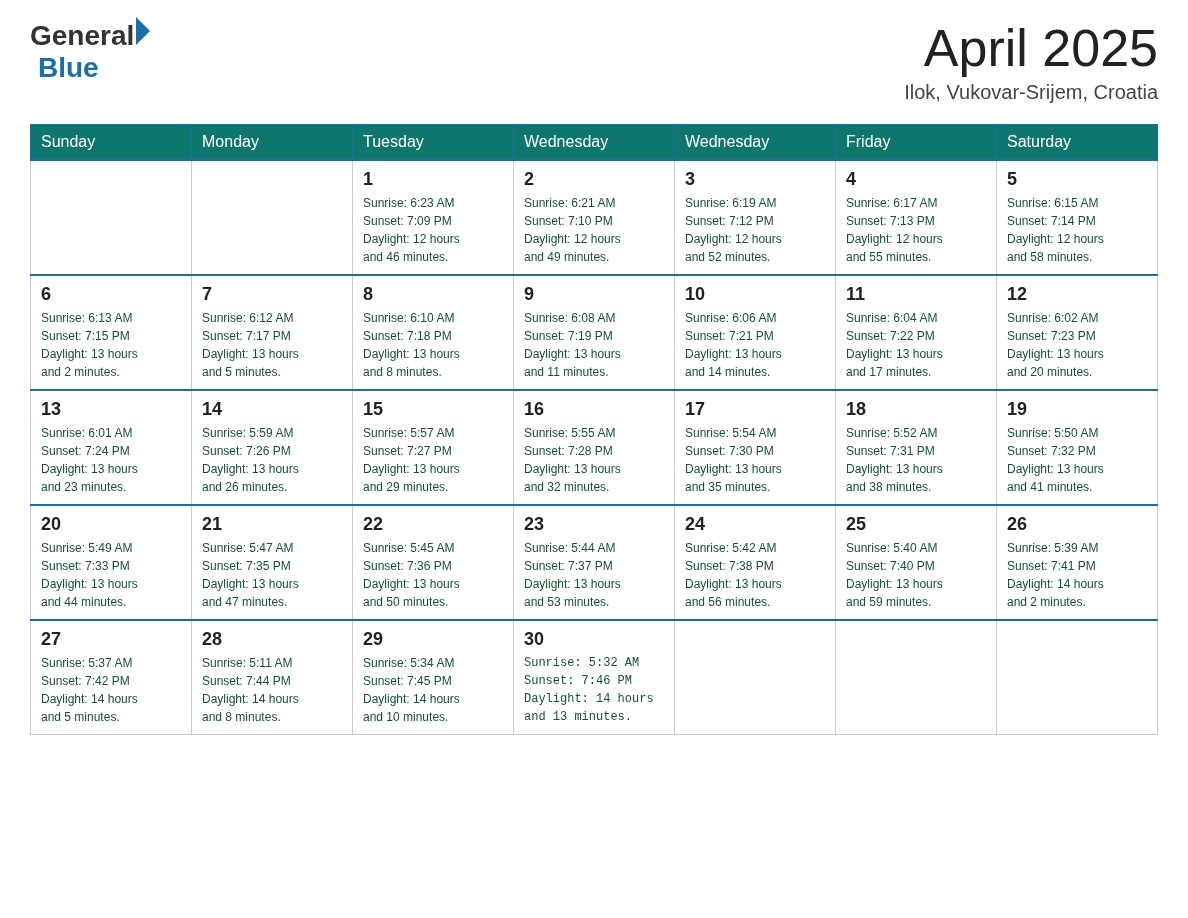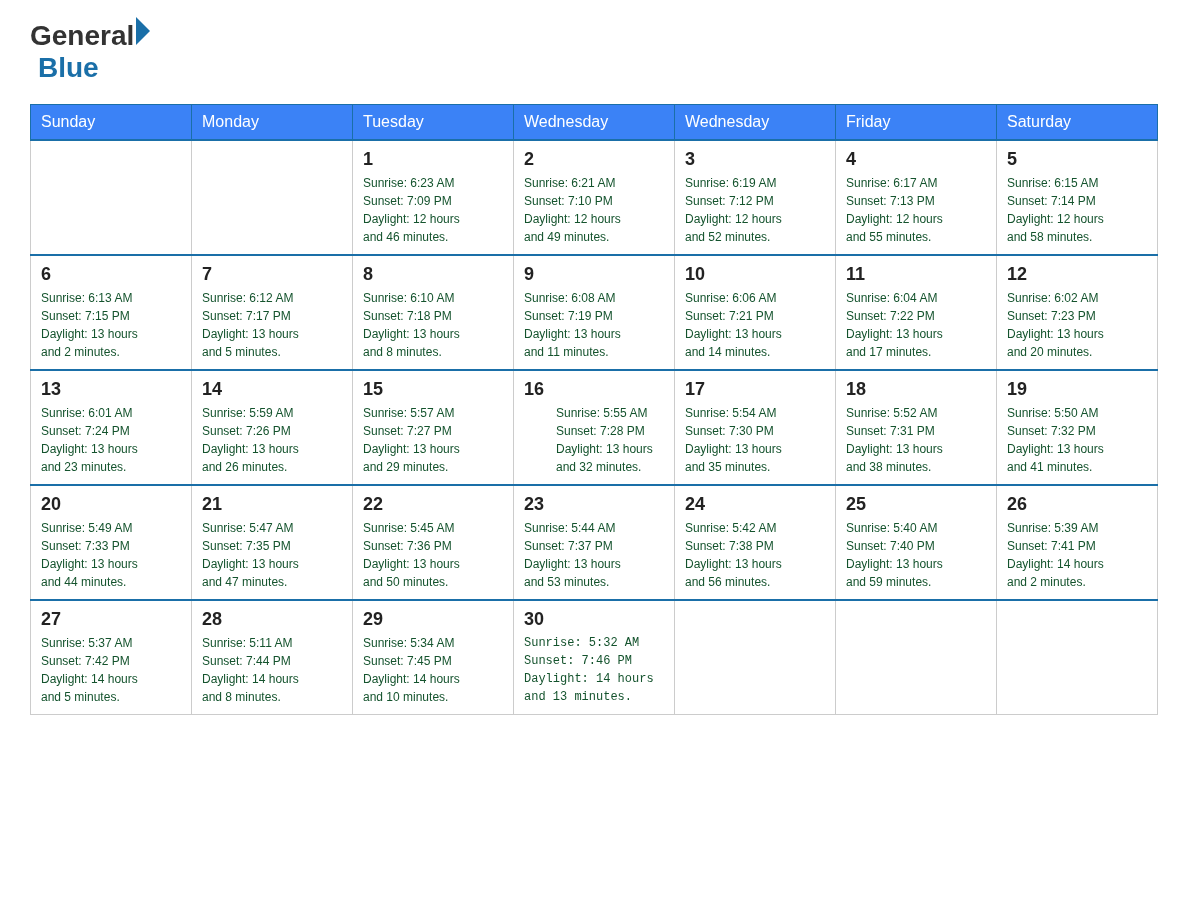--- a/index.html
+++ b/index.html
@@ -58,21 +58,21 @@
       font-size: 20px;
       color: #444;
       margin-top: 4px;
     }
     .calendar {
       width: 100%;
       border-collapse: collapse;
       border: 1px solid #1a6fa8;
     }
     .calendar th {
-      background-color: #3b82f6;
+      background-color: #0f766e;
       color: #fff;
       padding: 8px 10px;
       font-size: 16px;
       font-weight: normal;
       text-align: left;
       border: 1px solid #1a6fa8;
     }
     .calendar td {
       vertical-align: top;
       padding: 8px 10px;
@@ -102,20 +102,24 @@
 </head>
 <body>
 
 <div class="header">
   <div class="logo-wrapper">
     <div class="logo-line1">
       <span class="logo-text-general">General</span>
       <div class="logo-triangle"></div>
     </div>
     <div class="logo-line2">Blue</div>
+  </div>
+  <div class="title-section">
+    <div class="calendar-title">April 2025</div>
+    <div class="calendar-subtitle">Ilok, Vukovar-Srijem, Croatia</div>
   </div>
 </div>
 
 <table class="calendar">
   <thead>
     <tr>
     <th>Sunday</th>
         <th>Monday</th>
         <th>Tuesday</th>
         <th>Wednesday</th>
@@ -232,21 +236,21 @@
         </td>
         <td>
           <div class="day-number">15</div>
           <div class="day-info" style="white-space: pre-line;">Sunrise: 5:57 AM
 Sunset: 7:27 PM
 Daylight: 13 hours
 and 29 minutes.</div>
         </td>
         <td>
           <div class="day-number">16</div>
-          <div class="day-info" style="white-space: pre-line; margin-left: 32px;">Sunrise: 5:55 AM
+          <div class="day-info" style="white-space: pre-line;">Sunrise: 5:55 AM
 Sunset: 7:28 PM
 Daylight: 13 hours
 and 32 minutes.</div>
         </td>
         <td>
           <div class="day-number">17</div>
           <div class="day-info" style="white-space: pre-line;">Sunrise: 5:54 AM
 Sunset: 7:30 PM
 Daylight: 13 hours
 and 35 minutes.</div>

